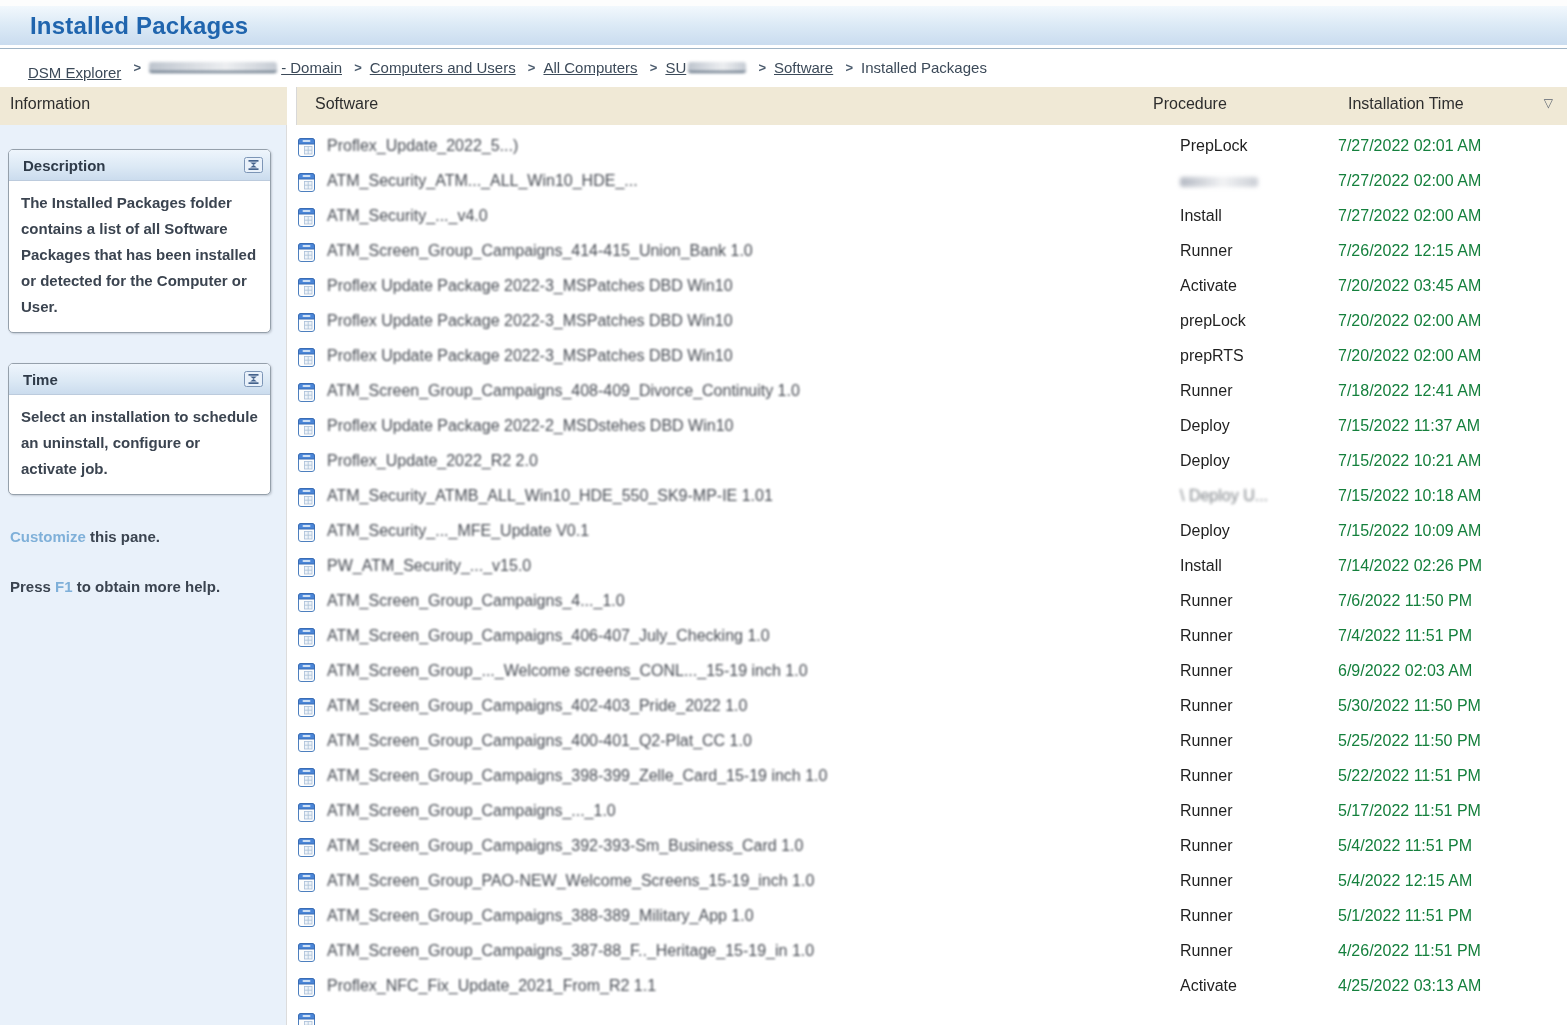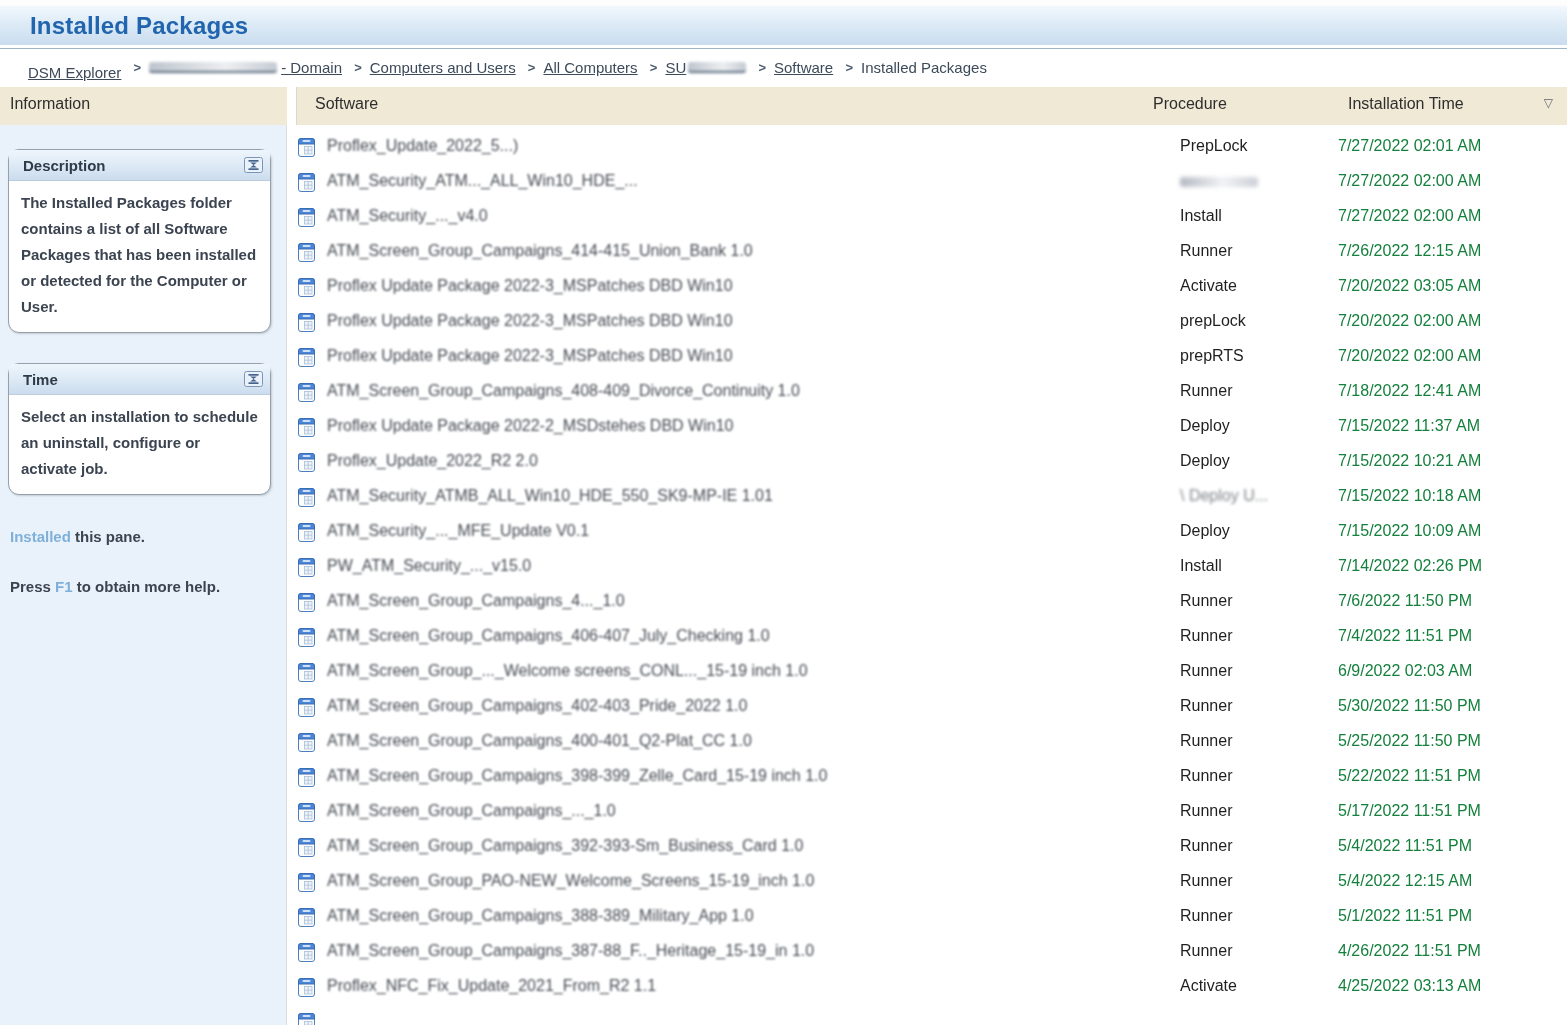--- a/index.html
+++ b/index.html
@@ -42,21 +42,21 @@
   .table-h .col-time { position:absolute; left:1051px; top:8px; }
   .sort-icon { position:absolute; right:14px; top:9px; font-size:12px; color:#5d6570; }
 
   
   .content { display:flex; height:900px; }
 
   
   .sidebar { width:287px; background:#e9f1fa; border-right:1px solid #dcdcdc;
     padding:24px 0 0 8px; }
   .panel { width:263px; background:#ffffff; border:1px solid #95a0ab;
-    border-radius:11px; box-shadow:1px 1px 2px rgba(120,130,140,.35); margin-bottom:30px; }
+    border-radius:5px; box-shadow:1px 1px 2px rgba(120,130,140,.35); margin-bottom:30px; }
   .panel-h { display:flex; align-items:center; justify-content:space-between;
     height:31px; padding:0 7px 0 14px; border-bottom:1px solid #bccbdd;
     border-radius:4px 4px 0 0;
     background:linear-gradient(to bottom,#eef5fc 0%,#dcE9f5 55%,#cbdcee 100%);
     background:linear-gradient(to bottom,#eef5fc 0%,#dce9f5 55%,#cbdcee 100%); }
   .panel-title { font-size:15px; font-weight:700; color:#2f3b49; }
   .collapse-btn { display:inline-flex; cursor:pointer; }
   .panel-b { padding:9px 12px 12px 12px; font-size:15px; font-weight:600;
     color:#3b4450; line-height:26px; }
 
@@ -186,21 +186,21 @@
                   <rect x="4.5" y="11.3" width="10" height="1.7" fill="#44628c"></rect>
                   <polygon points="6.2,5.6 12.8,5.6 9.5,8" fill="#44628c"></polygon>
                   <polygon points="6.2,10.4 12.8,10.4 9.5,8" fill="#44628c"></polygon>
                 </svg>
               </span>
             </div>
             <div class="panel-b">Select an installation to schedule an uninstall, configure or activate job.</div>
           </div>
         </div>
 
-      <div class="side-note"><span class="side-link">Installed</span><b> this pane.</b></div>
+      <div class="side-note"><span class="side-link">Customize</span><b> this pane.</b></div>
 
       <div class="side-note second"><b>Press </b><span class="side-link">F1</span><b> to obtain more help.</b></div>
     </div>
 
     <div class="main">
 
         <div class="trow">
           <span class="pkg">
             <svg width="17" height="21" viewBox="0 0 17 21">
               <rect x="0.5" y="2.5" width="16" height="18" rx="2.5" fill="#fdfdfd" stroke="#4d7fbe"></rect>
@@ -270,21 +270,21 @@
               <rect x="0.5" y="2.5" width="16" height="18" rx="2.5" fill="#fdfdfd" stroke="#4d7fbe"></rect>
               <path d="M0.5 8 L0.5 5 a2.5 2.5 0 0 1 2.5-2.5 h11 a2.5 2.5 0 0 1 2.5 2.5 V8 Z" fill="#4b86d8" stroke="#3a6cb4"></path>
               <rect x="4.5" y="4" width="8" height="2" rx="1" fill="#cfe0f4"></rect>
               <rect x="6.5" y="10.5" width="7.5" height="7.5" fill="#eef3f9" stroke="#aabfd8" stroke-width="0.8"></rect>
               <line x1="10.2" y1="10.5" x2="10.2" y2="18" stroke="#aabfd8" stroke-width="0.8"></line>
               <line x1="6.5" y1="14.2" x2="14" y2="14.2" stroke="#aabfd8" stroke-width="0.8"></line>
             </svg>
           </span>
           <span class="sw">Proflex Update Package 2022-3_MSPatches DBD Win10</span>
           <span class="proc"><span>Activate</span></span>
-          <span class="time">7/20/2022 03:05 AM</span>
+          <span class="time">7/20/2022 03:45 AM</span>
         </div>
 
         <div class="trow">
           <span class="pkg">
             <svg width="17" height="21" viewBox="0 0 17 21">
               <rect x="0.5" y="2.5" width="16" height="18" rx="2.5" fill="#fdfdfd" stroke="#4d7fbe"></rect>
               <path d="M0.5 8 L0.5 5 a2.5 2.5 0 0 1 2.5-2.5 h11 a2.5 2.5 0 0 1 2.5 2.5 V8 Z" fill="#4b86d8" stroke="#3a6cb4"></path>
               <rect x="4.5" y="4" width="8" height="2" rx="1" fill="#cfe0f4"></rect>
               <rect x="6.5" y="10.5" width="7.5" height="7.5" fill="#eef3f9" stroke="#aabfd8" stroke-width="0.8"></rect>
               <line x1="10.2" y1="10.5" x2="10.2" y2="18" stroke="#aabfd8" stroke-width="0.8"></line>

